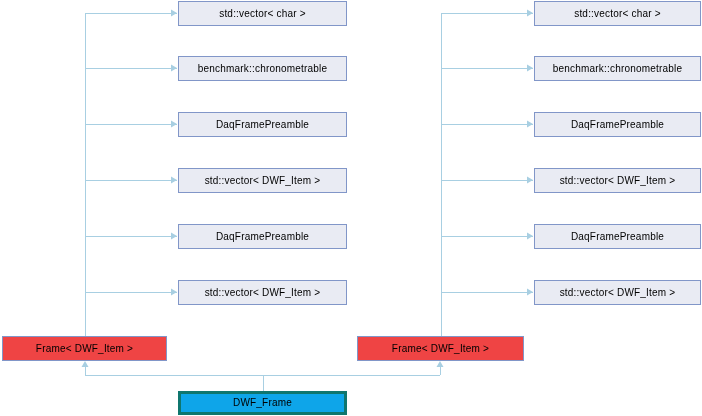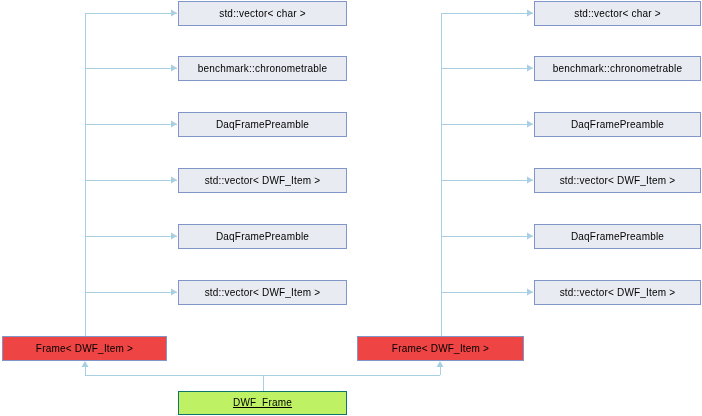--- a/index.html
+++ b/index.html
@@ -39,23 +39,22 @@
   }
   .node.usage {
     background: #e9ebf3;
     border: 1px solid #8196c8;
   }
   .node.base {
     background: #ef4444;
     border: 1px solid #8196c8;
   }
   .node.current {
-    background: #bef264;
-    border: 1px solid #0f766e;
-    text-decoration: underline;
+    background: #0ea5e9;
+    border: 3px solid #0f766e;
   }
   .node-label {
     pointer-events: none;
     text-align: right;
   }
 </style>
 </head>
 <body>
 
 <div id="diagram" style="width: 702px; height: 416px; background: rgb(255, 255, 255);">

